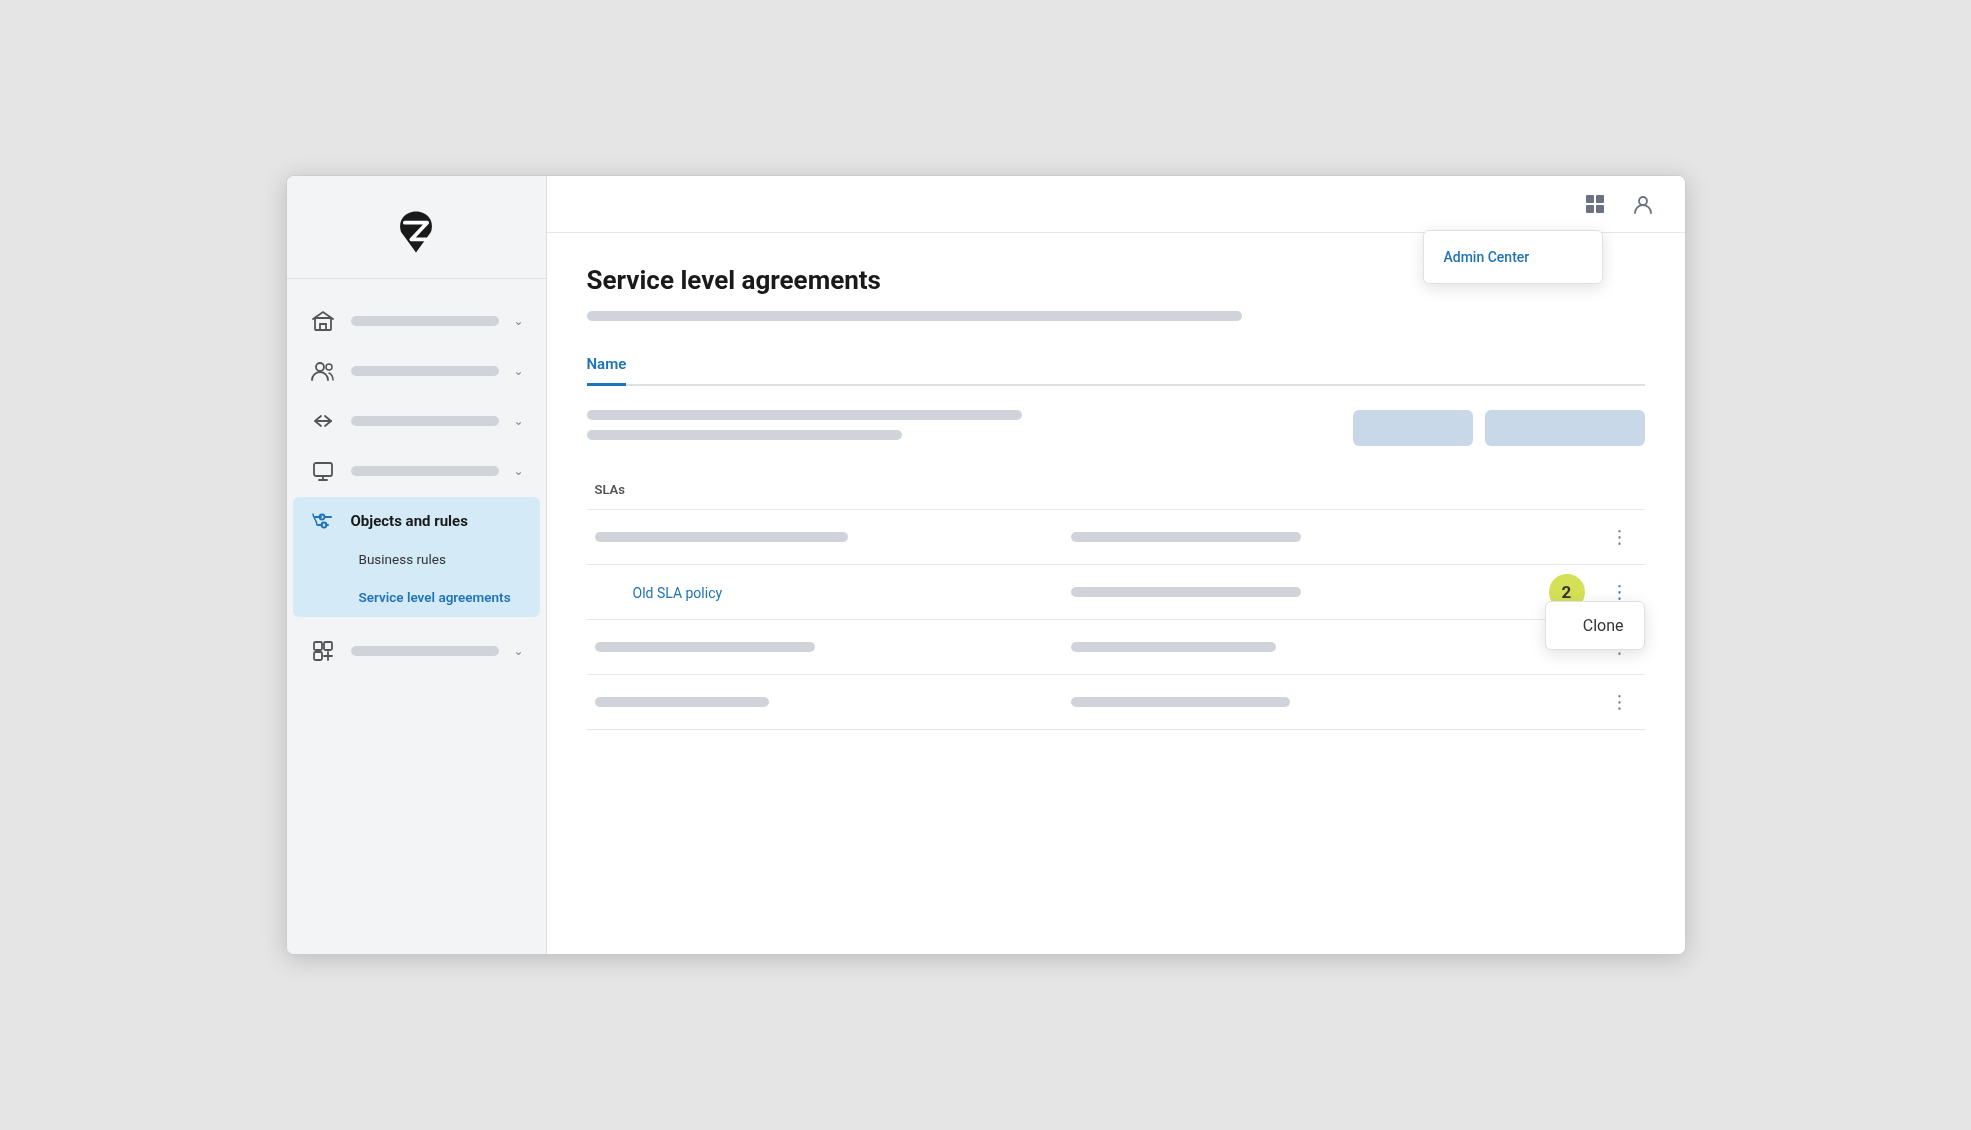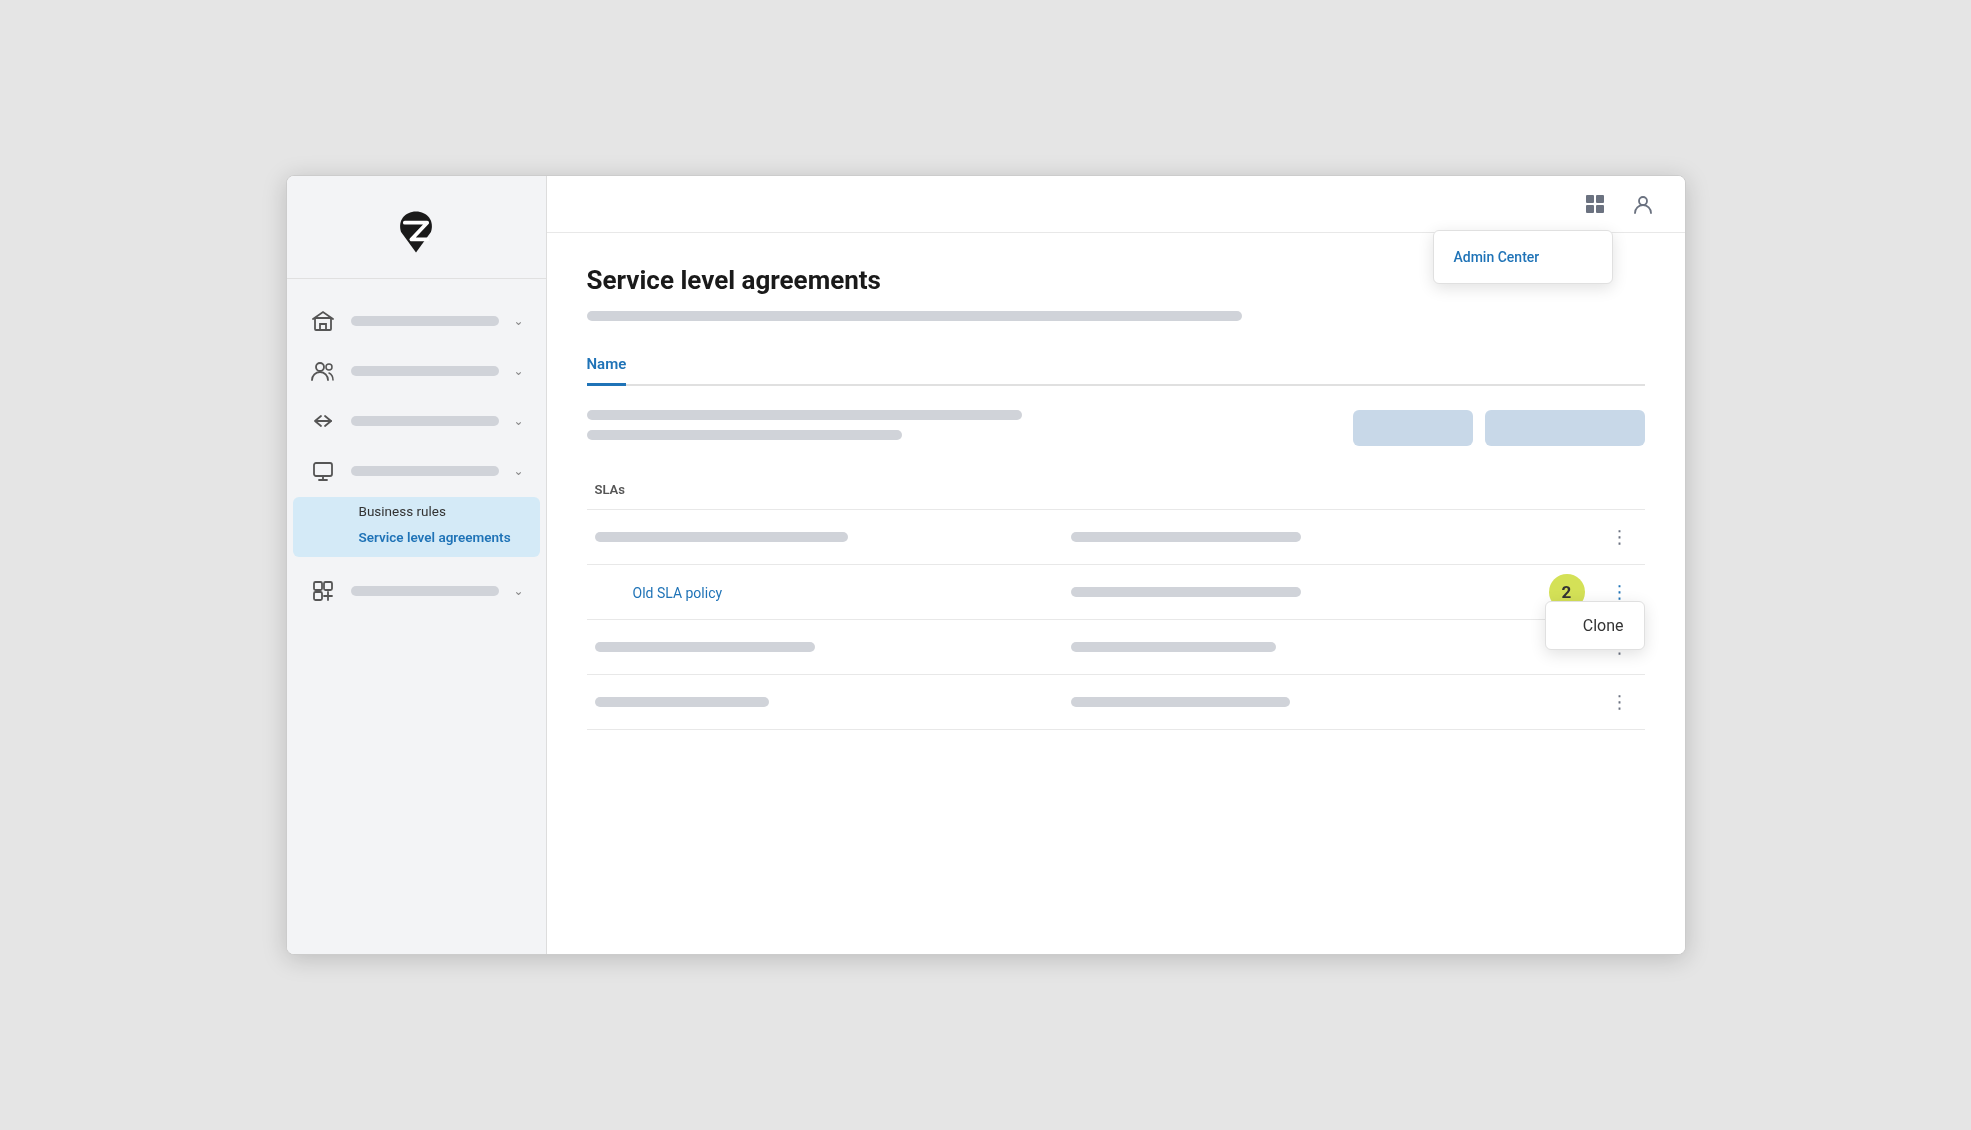--- a/index.html
+++ b/index.html
@@ -94,21 +94,21 @@
     .nav-item-main .nav-label {
       flex: 1;
       font-size: 15px;
       font-weight: 700;
       color: #1a1a1a;
     }
     .nav-subitems {
       padding: 2px 12px 8px 56px;
       display: flex;
       flex-direction: column;
-      gap: 2px;
+      gap: 14px;
     }
     .nav-subitem {
       font-size: 13.5px;
       padding: 4px 10px;
       cursor: pointer;
       border-radius: 4px;
       color: #333;
     }
     .nav-subitem.active { color: #1f73b7; font-weight: 600; }
     
@@ -152,21 +152,21 @@
       align-items: center;
       justify-content: center;
       cursor: pointer;
       border-radius: 4px;
       color: #6b7280;
     }
     
     .admin-dropdown {
       position: absolute;
       top: 54px;
-      right: 72px;
+      right: 82px;
       background: #fff;
       border: 1px solid #e0e0e0;
       border-radius: 6px;
       box-shadow: 0 4px 16px rgba(0,0,0,0.12);
       padding: 8px 0;
       z-index: 100;
       min-width: 180px;
     }
     .admin-dropdown-item {
       padding: 10px 20px;
@@ -355,20 +355,32 @@
           <svg width="22" height="22" viewBox="0 0 22 22" fill="none">
             <rect x="2" y="3" width="18" height="13" rx="2" stroke="#555" stroke-width="1.8" fill="none"></rect>
             <path d="M7 20h8M11 16v4" stroke="#555" stroke-width="1.8" stroke-linecap="round"></path>
           </svg>
         </div>
         <div class="nav-label-bar" style="width:140px;"></div>
         <span class="nav-chevron">⌄</span>
       </div>
 
       <div class="nav-item-expanded" style="position:relative;">
+        <div class="nav-item-main">
+          <div class="nav-icon obj-icon">
+            <svg width="24" height="22" viewBox="0 0 24 22" fill="none">
+              <path d="M4 7h6M14 7h6M7 15h4M15 15h2" stroke="#1f73b7" stroke-width="2" stroke-linecap="round"></path>
+              <circle cx="11" cy="7" r="2.5" stroke="#1f73b7" stroke-width="1.8" fill="none"></circle>
+              <circle cx="13" cy="15" r="2.5" stroke="#1f73b7" stroke-width="1.8" fill="none"></circle>
+              <path d="M2 4c0 4 4 6 4 11" stroke="#1f73b7" stroke-width="1.5" fill="none" stroke-linecap="round"></path>
+              <path d="M3 8c3 2 5 3 6 6" stroke="none"></path>
+            </svg>
+          </div>
+          <span class="nav-item-main nav-label" style="font-size:15px;font-weight:700;color:#1a1a1a;flex:1;padding:0;">Objects and rules</span>
+        </div>
         <div class="nav-subitems">
           <div class="nav-subitem">Business rules</div>
           <div class="nav-subitem active" style="position:relative;">Service level agreements</div>
         </div>
       </div>
 
       <div class="nav-item" style="margin-top:8px;">
         <div class="nav-icon">
           <svg width="22" height="22" viewBox="0 0 22 22" fill="none">
             <rect x="2" y="2" width="8" height="8" rx="1.5" stroke="#555" stroke-width="1.8" fill="none"></rect>

